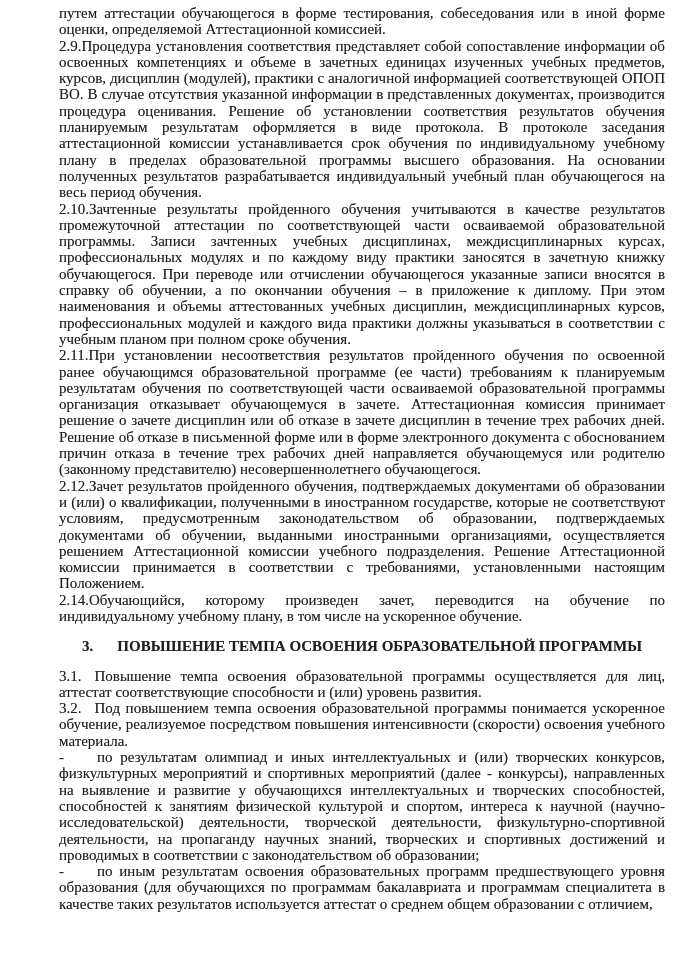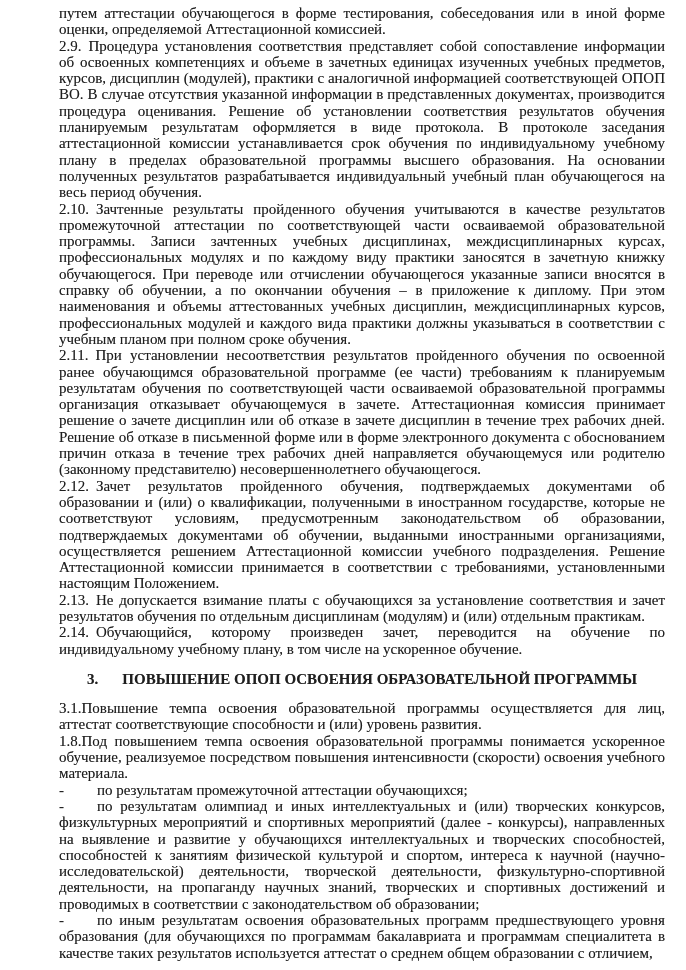--- a/index.html
+++ b/index.html
@@ -20,23 +20,23 @@
     font-size: 15px;
     line-height: 16.3px;
     color: #1e1e1e;
     text-shadow: 0 0 0.4px rgba(30,30,30,0.45);
   }
   .para {
     margin: 0;
     text-align: justify;
   }
   .p-num {
-    margin-right: 7px;
   }
   .p-num-wide {
+    margin-right: 13px;
   }
   .dash {
     margin-right: 33px;
   }
   .section-heading {
     margin: 14px 0 13px 0;
     text-align: center;
     font-weight: bold;
     text-align: center;
   }
@@ -52,31 +52,29 @@
   <p class="para"><span>путем аттестации обучающегося в форме тестирования, собеседования или в иной форме оценки, определяемой Аттестационной комиссией.</span></p>
 
   <p class="para"><span class="p-num">2.9.</span><span>Процедура установления соответствия представляет собой сопоставление информации об освоенных компетенциях и объеме в зачетных единицах изученных учебных предметов, курсов, дисциплин (модулей), практики с аналогичной информацией соответствующей ОПОП ВО. В случае отсутствия указанной информации в представленных документах, производится процедура оценивания. Решение об установлении соответствия результатов обучения планируемым результатам оформляется в виде протокола. В протоколе заседания аттестационной комиссии устанавливается срок обучения по индивидуальному учебному плану в пределах образовательной программы высшего образования. На основании полученных результатов разрабатывается индивидуальный учебный план обучающегося на весь период обучения.</span></p>
 
   <p class="para"><span class="p-num">2.10.</span><span>Зачтенные результаты пройденного обучения учитываются в качестве результатов промежуточной аттестации по соответствующей части осваиваемой образовательной программы. Записи зачтенных учебных дисциплинах, междисциплинарных курсах, профессиональных модулях и по каждому виду практики заносятся в зачетную книжку обучающегося. При переводе или отчислении обучающегося указанные записи вносятся в справку об обучении, а по окончании обучения – в приложение к диплому. При этом наименования и объемы аттестованных учебных дисциплин, междисциплинарных курсов, профессиональных модулей и каждого вида практики должны указываться в соответствии с учебным планом при полном сроке обучения.</span></p>
 
   <p class="para"><span class="p-num">2.11.</span><span>При установлении несоответствия результатов пройденного обучения по освоенной ранее обучающимся образовательной программе (ее части) требованиям к планируемым результатам обучения по соответствующей части осваиваемой образовательной программы организация отказывает обучающемуся в зачете. Аттестационная комиссия принимает решение о зачете дисциплин или об отказе в зачете дисциплин в течение трех рабочих дней. Решение об отказе в письменной форме или в форме электронного документа с обоснованием причин отказа в течение трех рабочих дней направляется обучающемуся или родителю (законному представителю) несовершеннолетнего обучающегося.</span></p>
 
   <p class="para"><span class="p-num">2.12.</span><span>Зачет результатов пройденного обучения, подтверждаемых документами об образовании и (или) о квалификации, полученными в иностранном государстве, которые не соответствуют условиям, предусмотренным законодательством об образовании, подтверждаемых документами об обучении, выданными иностранными организациями, осуществляется решением Аттестационной комиссии учебного подразделения. Решение Аттестационной комиссии принимается в соответствии с требованиями, установленными настоящим Положением.</span></p>
 
-  <p class="para"><span class="p-num">2.13.</span><span>Не допускается взимание платы с обучающихся за установление соответствия и зачет результатов обучения по отдельным дисциплинам (модулям) и (или) отдельным практикам.</span></p>
 
   <p class="para"><span class="p-num">2.14.</span><span>Обучающийся, которому произведен зачет, переводится на обучение по индивидуальному учебному плану, в том числе на ускоренное обучение.</span></p>
 
-  <p class="section-heading"><span class="h-num">3.</span><span>ПОВЫШЕНИЕ ОПОП ОСВОЕНИЯ ОБРАЗОВАТЕЛЬНОЙ ПРОГРАММЫ</span></p>
+  <p class="section-heading"><span class="h-num">3.</span><span>ПОВЫШЕНИЕ ТЕМПА ОСВОЕНИЯ ОБРАЗОВАТЕЛЬНОЙ ПРОГРАММЫ</span></p>
 
   <p class="para"><span class="p-num-wide">3.1.</span><span>Повышение темпа освоения образовательной программы осуществляется для лиц, аттестат соответствующие способности и (или) уровень развития.</span></p>
 
-  <p class="para"><span class="p-num-wide">1.8.</span><span>Под повышением темпа освоения образовательной программы понимается ускоренное обучение, реализуемое посредством повышения интенсивности (скорости) освоения учебного материала.</span></p>
+  <p class="para"><span class="p-num-wide">3.2.</span><span>Под повышением темпа освоения образовательной программы понимается ускоренное обучение, реализуемое посредством повышения интенсивности (скорости) освоения учебного материала.</span></p>
 
 
 
-  <p class="para"><span class="dash">-</span><span>по результатам промежуточной аттестации обучающихся;</span></p>
 
   <p class="para"><span class="dash">-</span><span>по результатам олимпиад и иных интеллектуальных и (или) творческих конкурсов, физкультурных мероприятий и спортивных мероприятий (далее - конкурсы), направленных на выявление и развитие у обучающихся интеллектуальных и творческих способностей, способностей к занятиям физической культурой и спортом, интереса к научной (научно-исследовательской) деятельности, творческой деятельности, физкультурно-спортивной деятельности, на пропаганду научных знаний, творческих и спортивных достижений и проводимых в соответствии с законодательством об образовании;</span></p>
 
   <p class="para"><span class="dash">-</span><span>по иным результатам освоения образовательных программ предшествующего уровня образования (для обучающихся по программам бакалавриата и программам специалитета в качестве таких результатов используется аттестат о среднем общем образовании с отличием,</span></p>
 
 </div>
 
 </body></html>

